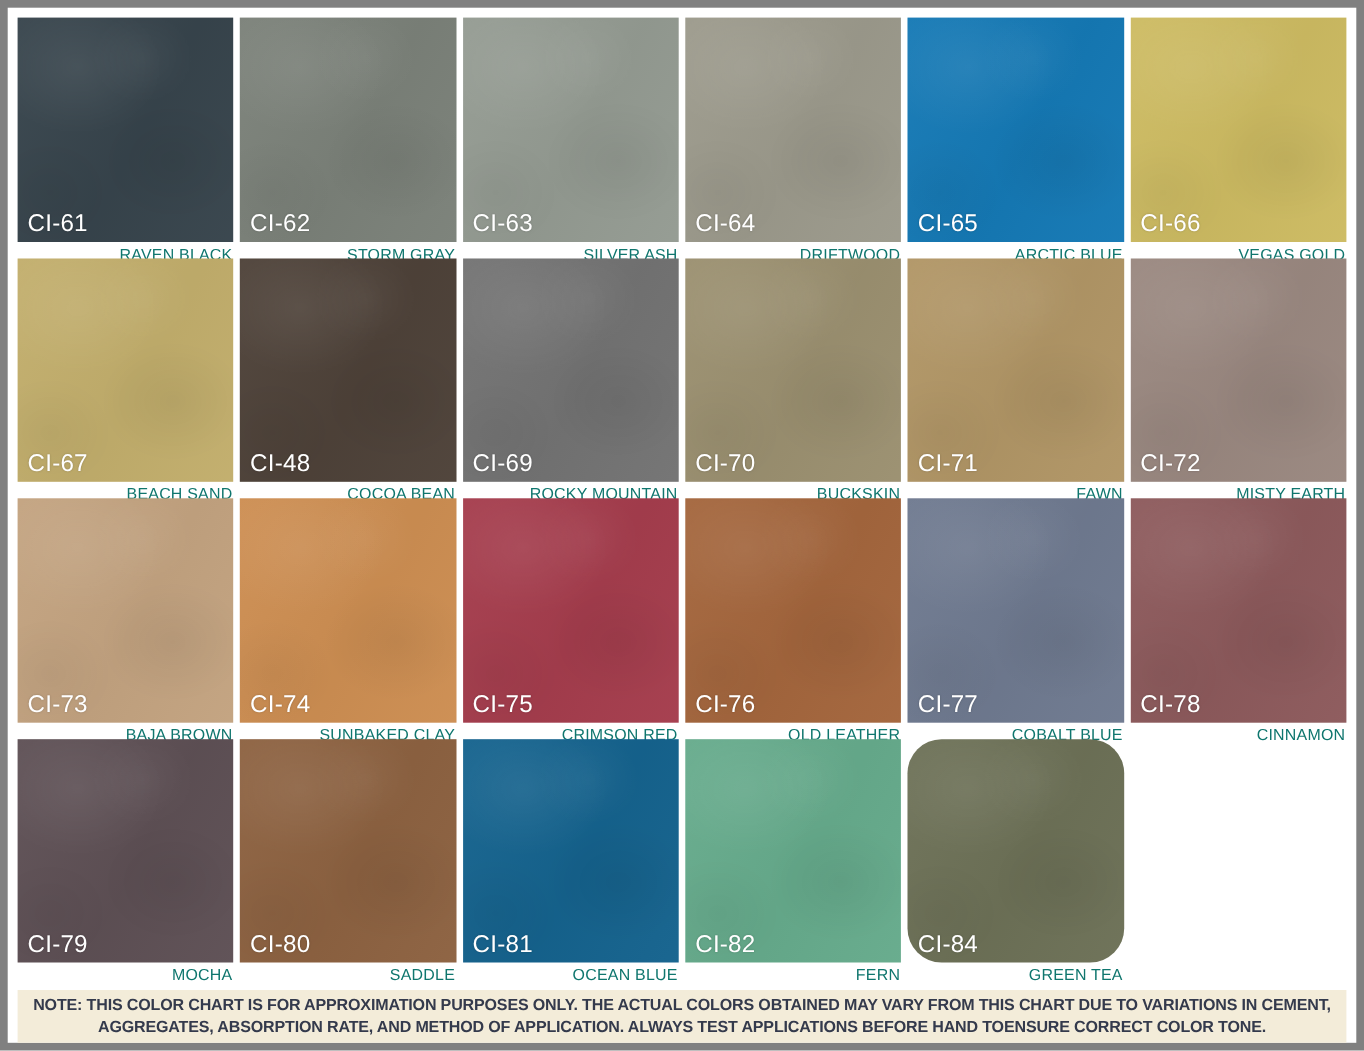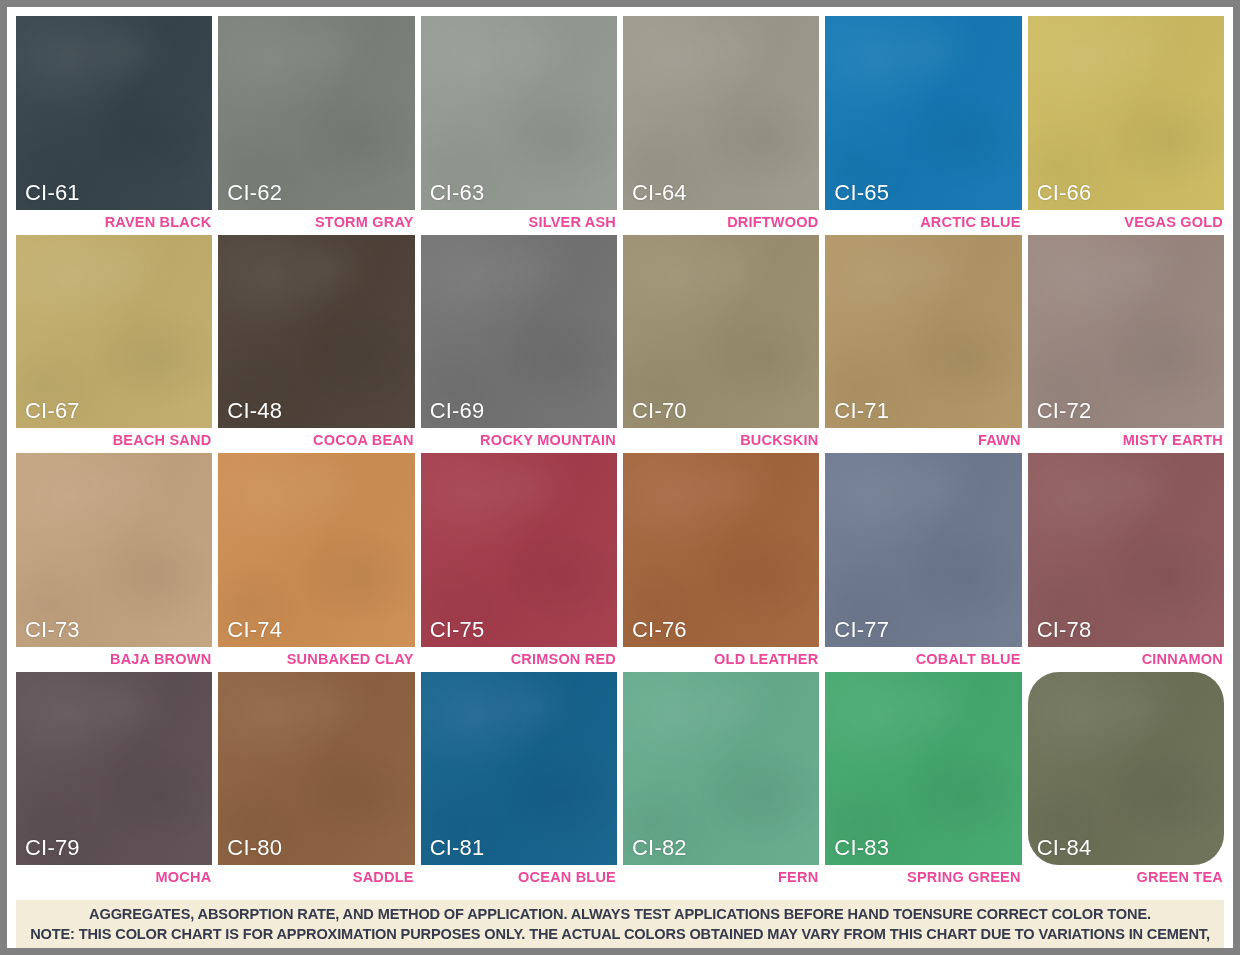--- a/index.html
+++ b/index.html
@@ -75,26 +75,26 @@
     color: #ffffff;
     font-size: 22px;
     font-weight: 400;
     letter-spacing: 0.2px;
     line-height: 1;
     z-index: 2;
     text-shadow: 0 0 2px rgba(0,0,0,0.22);
   }
 
   .swatch-name {
-    height: 25px;
+    height: 15px;
     line-height: 25px;
     text-align: right;
-    color: #ec4899;
+    color: #0f766e;
     font-size: 14.5px;
-    font-weight: 700;
+    font-weight: 400;
     letter-spacing: 0.2px;
     white-space: nowrap;
     padding-right: 1px;
   }
 
   #footer-note {
     position: absolute;
     left: 9px;
     top: 893px;
     width: 1208px;
@@ -250,31 +250,25 @@
         </div>
         <div class="swatch-name">OCEAN BLUE</div>
       </div>
       <div class="swatch-cell">
         <div class="swatch-chip" style="background-color: rgb(102, 171, 140);">
           <span class="swatch-code">CI-82</span>
         </div>
         <div class="swatch-name">FERN</div>
       </div>
       <div class="swatch-cell">
-        <div class="swatch-chip" style="background-color: rgb(68, 169, 110);">
-          <span class="swatch-code">CI-83</span>
-        </div>
-        <div class="swatch-name">SPRING GREEN</div>
-      </div>
-      <div class="swatch-cell">
         <div class="swatch-chip" style="background-color: rgb(109, 113, 87); border-radius: 31px;">
           <span class="swatch-code">CI-84</span>
         </div>
         <div class="swatch-name">GREEN TEA</div>
       </div>
     </div>
 
   <div id="footer-note">
+    <div class="note-line">NOTE: THIS COLOR CHART IS FOR APPROXIMATION PURPOSES ONLY. THE ACTUAL COLORS OBTAINED MAY VARY FROM THIS CHART DUE TO VARIATIONS IN CEMENT,</div>
     <div class="note-line">AGGREGATES, ABSORPTION RATE, AND METHOD OF APPLICATION. ALWAYS TEST APPLICATIONS BEFORE HAND TOENSURE CORRECT COLOR TONE.</div>
-    <div class="note-line">NOTE: THIS COLOR CHART IS FOR APPROXIMATION PURPOSES ONLY. THE ACTUAL COLORS OBTAINED MAY VARY FROM THIS CHART DUE TO VARIATIONS IN CEMENT,</div>
   </div>
 
 </div>
 
 </body></html>

